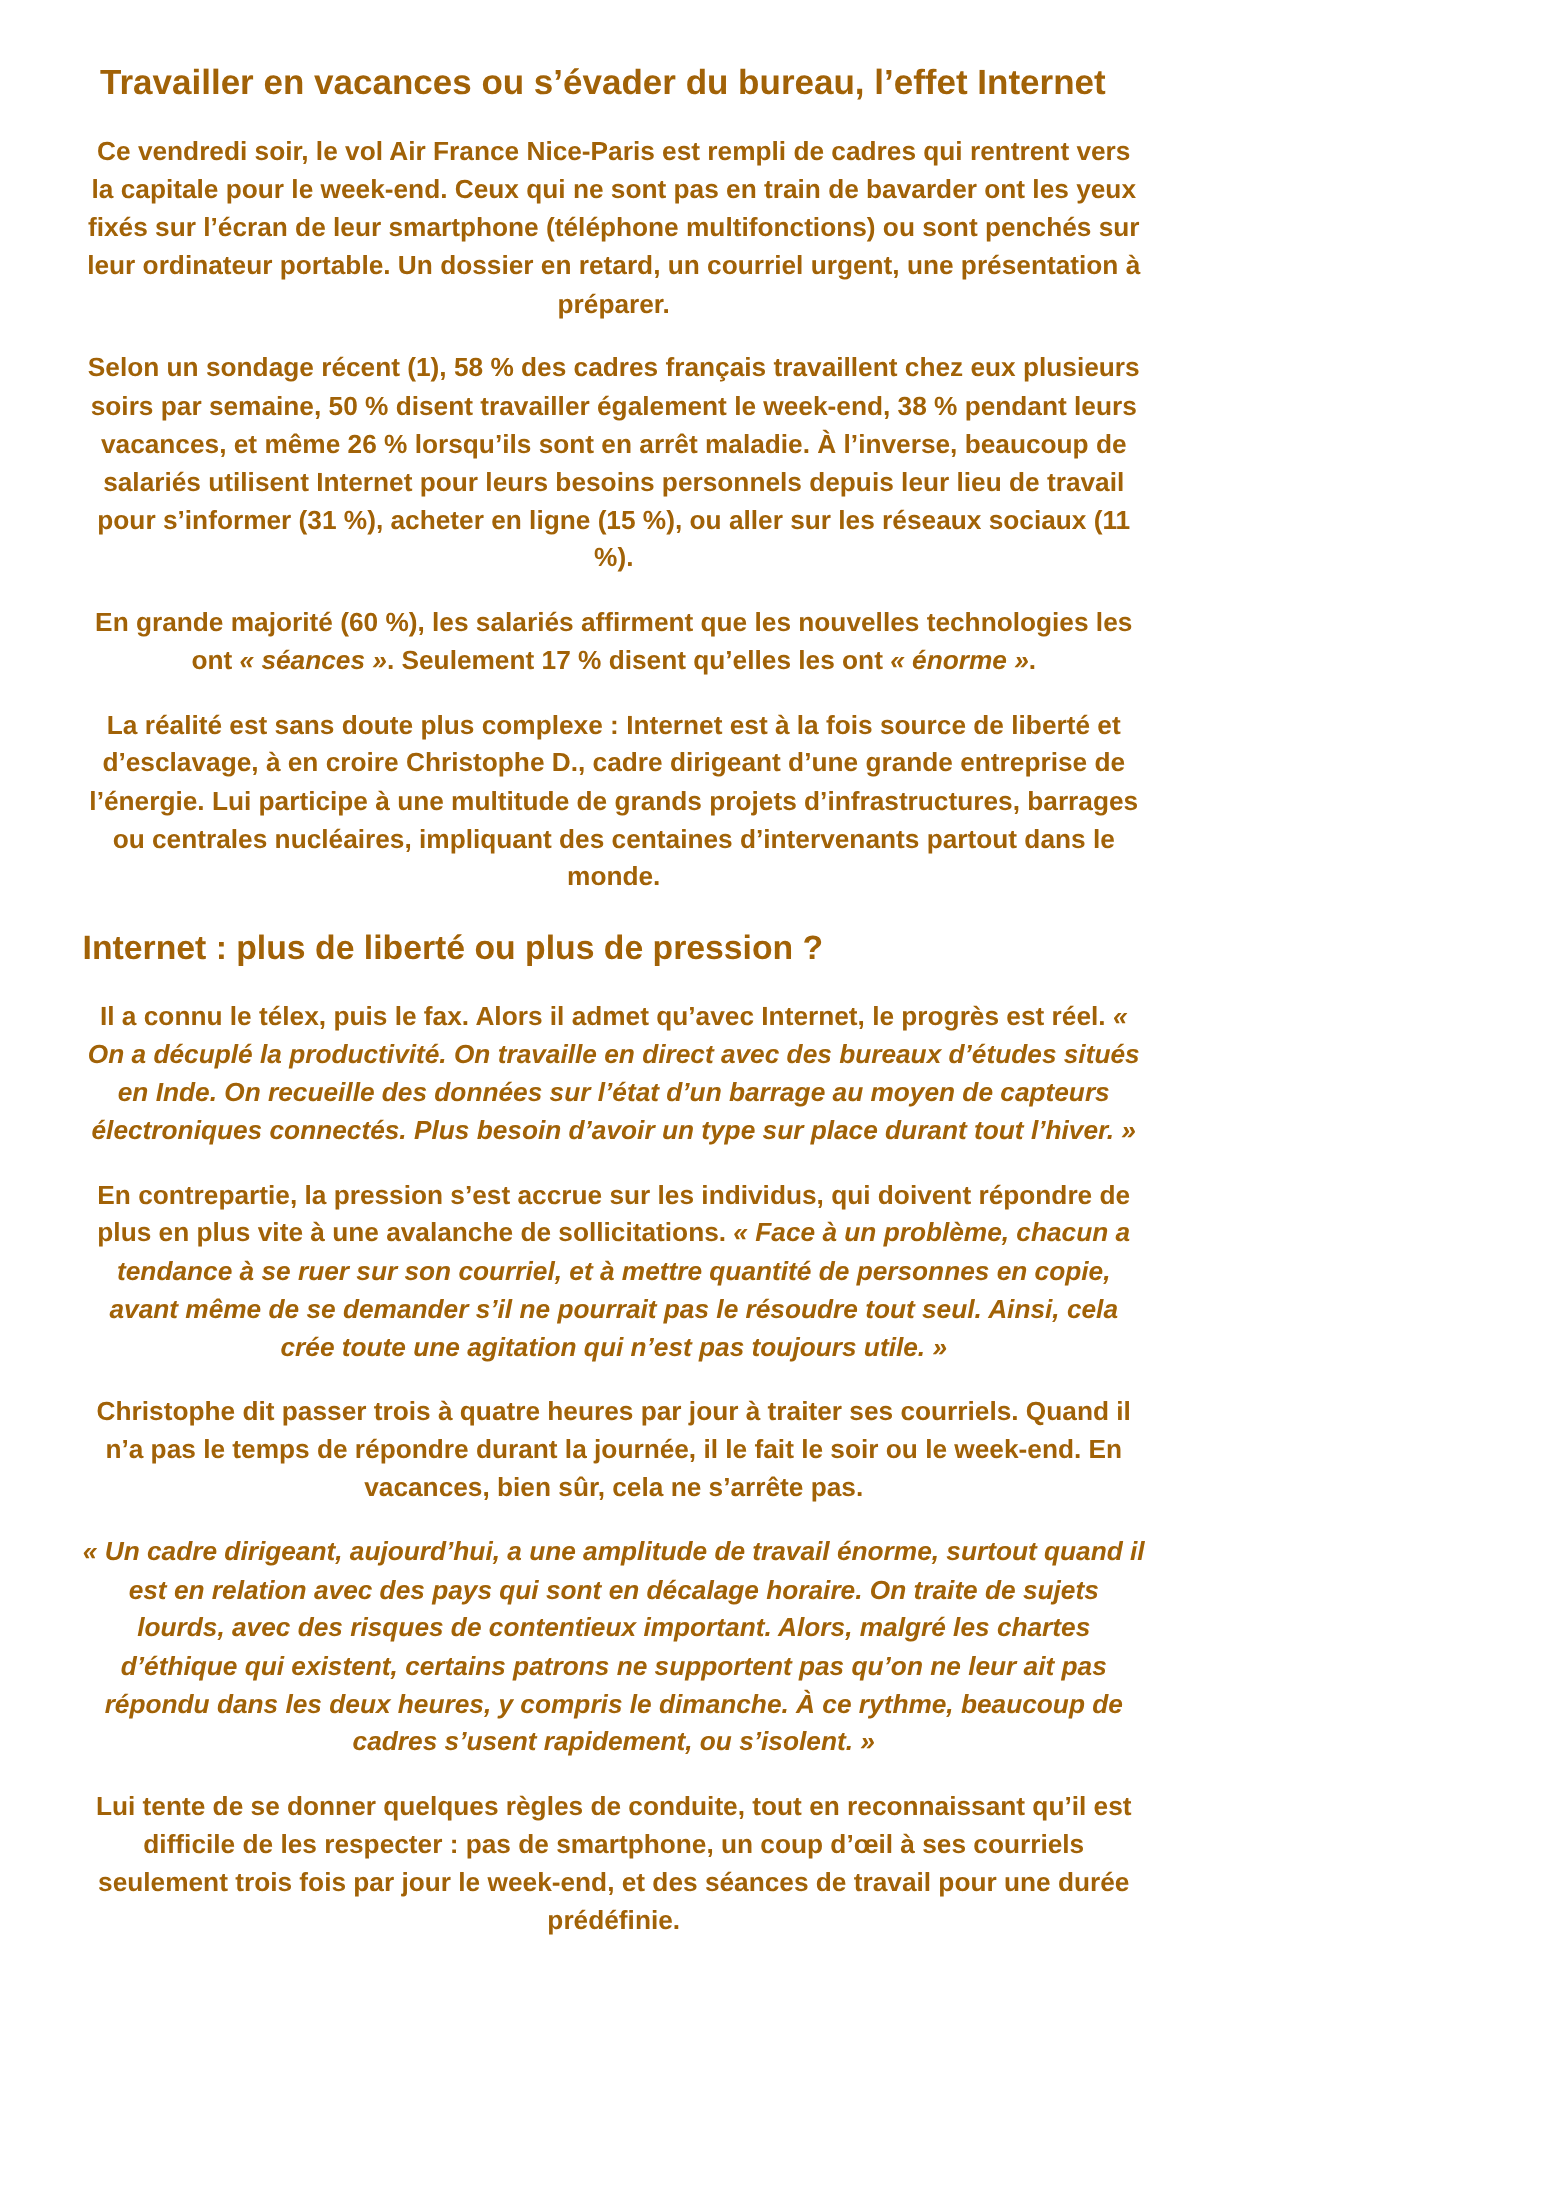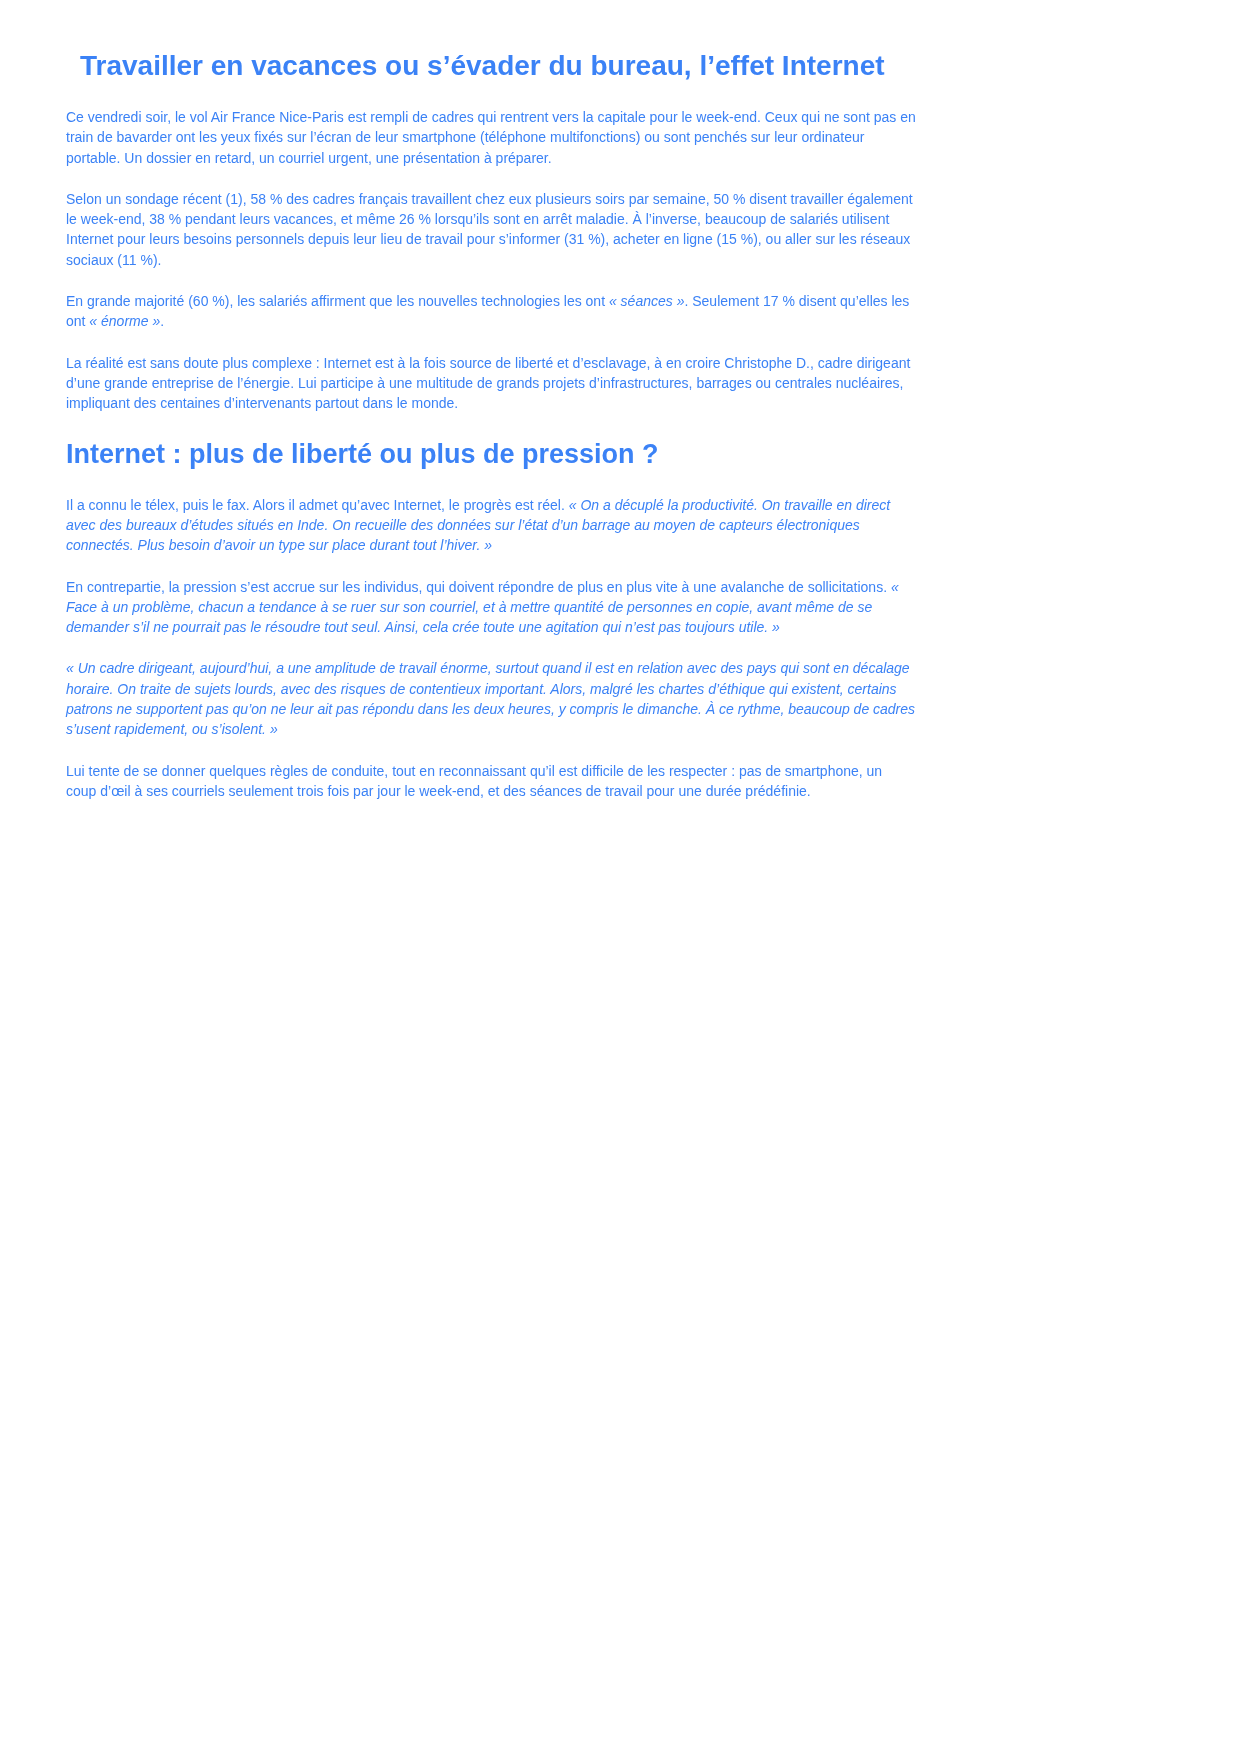--- a/index.html
+++ b/index.html
@@ -6,34 +6,35 @@
       margin: 0;
       padding: 0;
       background: #ffffff;
     }
     .page {
       width: 1116px;
       min-height: 1754px;
       box-sizing: border-box;
       padding: 48px 200px 60px 66px;
       background: #ffffff;
-      color: #3b82f6;
+      color: #a16207;
       font-family: "Liberation Sans", sans-serif;
     }
     .article-title {
       font-size: 28px;
       font-weight: bold;
       line-height: 1.25;
       margin: 0 0 24px 14px;
     }
     .para {
-      font-size: 14px;
+      font-size: 21px;
       line-height: 1.45;
       margin: 0 0 21px 0;
-      text-align: left;
+      text-align: center;
+      font-weight: bold;
     }
     .subheading {
       font-size: 27px;
       font-weight: bold;
       line-height: 1.45;
       margin: 0 0 21px 0;
     }
     .italic {
       font-style: italic;
     }
@@ -53,18 +54,19 @@
   <p class="para"><span>En grande majorité (60 %), les salariés affirment que les nouvelles technologies les ont </span><span class="italic">« séances »</span><span>. Seulement 17 % disent qu’elles les ont </span><span class="italic">« énorme »</span><span>.</span></p>
 
   <p class="para"><span>La réalité est sans doute plus complexe : Internet est à la fois source de liberté et d’esclavage, à en croire Christophe D., cadre dirigeant d’une grande entreprise de l’énergie. Lui participe à une multitude de grands projets d’infrastructures, barrages ou centrales nucléaires, impliquant des centaines d’intervenants partout dans le monde.</span></p>
 
   <h2 class="subheading">Internet : plus de liberté ou plus de pression ?</h2>
 
   <p class="para"><span>Il a connu le télex, puis le fax. Alors il admet qu’avec Internet, le progrès est réel. </span><span class="italic">« On a décuplé la productivité. On travaille en direct avec des bureaux d’études situés en Inde. On recueille des données sur l’état d’un barrage au moyen de capteurs électroniques connectés. Plus besoin d’avoir un type sur place durant tout l’hiver. »</span></p>
 
   <p class="para"><span>En contrepartie, la pression s’est accrue sur les individus, qui doivent répondre de plus en plus vite à une avalanche de sollicitations. </span><span class="italic">« Face à un problème, chacun a tendance à se ruer sur son courriel, et à mettre quantité de personnes en copie, avant même de se demander s’il ne pourrait pas le résoudre tout seul. Ainsi, cela crée toute une agitation qui n’est pas toujours utile. »</span></p>
 
+  <p class="para"><span>Christophe dit passer trois à quatre heures par jour à traiter ses courriels. Quand il n’a pas le temps de répondre durant la journée, il le fait le soir ou le week-end. En vacances, bien sûr, cela ne s’arrête pas.</span></p>
 
   <p class="para"><span class="italic">« Un cadre dirigeant, aujourd’hui, a une amplitude de travail énorme, surtout quand il est en relation avec des pays qui sont en décalage horaire. On traite de sujets lourds, avec des risques de contentieux important. Alors, malgré les chartes d’éthique qui existent, certains patrons ne supportent pas qu’on ne leur ait pas répondu dans les deux heures, y compris le dimanche. À ce rythme, beaucoup de cadres s’usent rapidement, ou s’isolent. »</span></p>
 
   <p class="para"><span>Lui tente de se donner quelques règles de conduite, tout en reconnaissant qu’il est difficile de les respecter : pas de smartphone, un coup d’œil à ses courriels seulement trois fois par jour le week-end, et des séances de travail pour une durée prédéfinie.</span></p>
 
 </div>
 
 </body></html>

